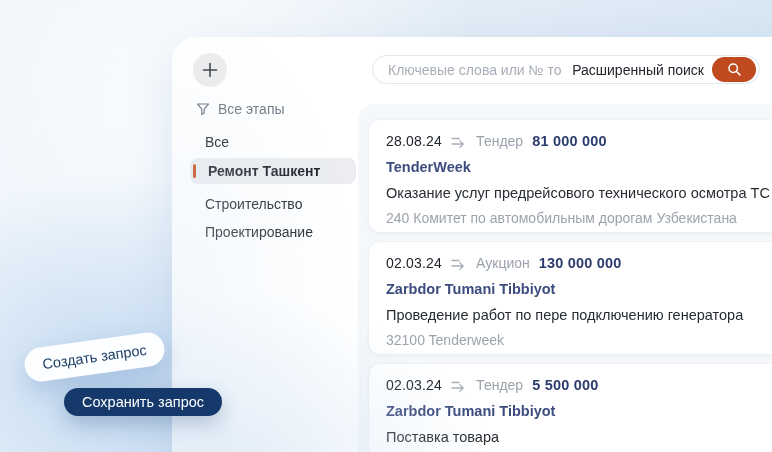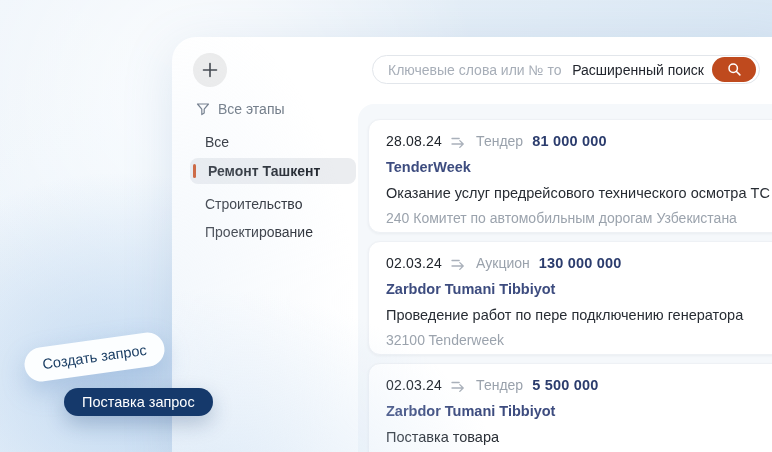--- a/index.html
+++ b/index.html
@@ -167,13 +167,13 @@
       <div class="title">Поставка товара</div>
 
     </div>
 
   </div>
 
   <div class="panel-glow"></div>
 </div>
 
 <div class="create-chip">Создать запрос</div>
-<button class="save-btn">Поставка запрос</button>
+<button class="save-btn">Сохранить запрос</button>
 
 </body></html>

